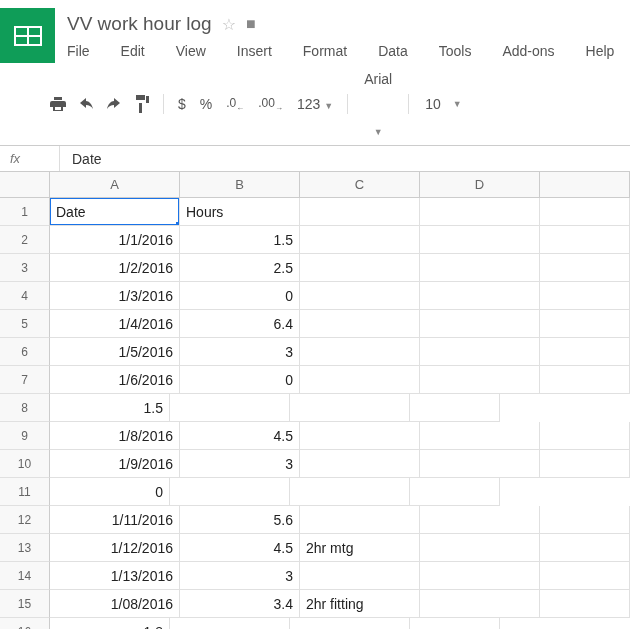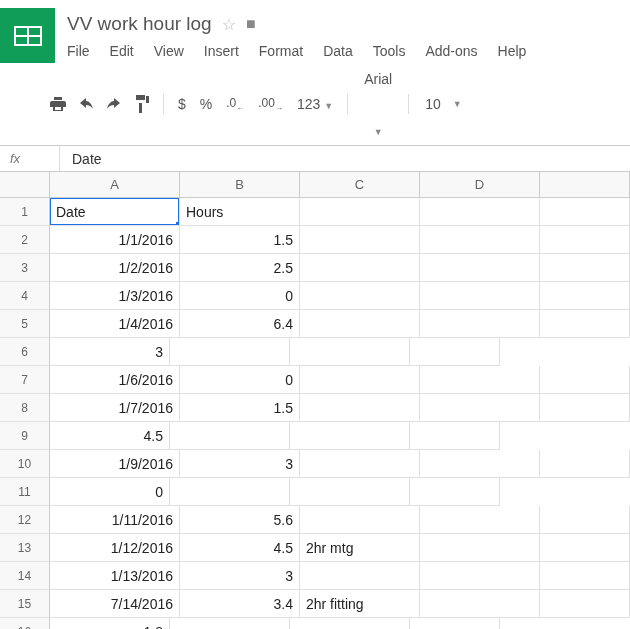--- a/index.html
+++ b/index.html
@@ -10,21 +10,21 @@
   .logo-grid { width: 28px; height: 20px; border: 2px solid #fff; position: relative; }
   .logo-grid::before { content: ""; position: absolute; left: 50%; top: 0; bottom: 0; border-left: 2px solid #fff; transform: translateX(-1px); }
   .logo-grid::after { content: ""; position: absolute; top: 50%; left: 0; right: 0; border-top: 2px solid #fff; transform: translateY(-1px); }
   
   .titlebar { flex: 1; }
   .title-row { display: flex; align-items: center; gap: 10px; padding: 2px 0 4px; }
   .title { font-size: 19px; color: #555; font-weight: 400; }
   .star-icon { color: #bbb; font-size: 16px; }
   .folder-icon { color: #888; font-size: 16px; }
   
-  .menubar { display: flex; gap: 0; }
+  .menubar { display: flex; gap: 11px; }
   .menu-item { padding: 4px 10px; font-size: 14px; color: #555; cursor: pointer; }
   .menu-item:first-child { padding-left: 0; }
   
   .toolbar { display: flex; align-items: center; gap: 2px; padding: 8px 10px 8px 45px; border-bottom: 1px solid #ccc; }
   .tb-icon { width: 26px; height: 22px; display: flex; align-items: center; justify-content: center; color: #555; font-size: 16px; cursor: pointer; }
   .tb-sep { width: 1px; height: 20px; background: #ddd; margin: 0 6px; }
   .tb-text { padding: 0 6px; color: #555; font-size: 14px; cursor: pointer; }
   .font-select { display: flex; align-items: center; gap: 40px; padding: 0 8px; font-size: 14px; color: #555; flex-direction: column; }
   .size-select { display: flex; align-items: center; gap: 12px; padding: 0 8px; font-size: 14px; color: #555; }
   .caret { font-size: 9px; color: #888; }
@@ -187,40 +187,41 @@
           <div class="cell colE txt"></div>
         </div>
         <div class="data-row">
           <div class="cell colA num">1/4/2016</div>
           <div class="cell colB num">6.4</div>
           <div class="cell colC txt"></div>
           <div class="cell colD txt"></div>
           <div class="cell colE txt"></div>
         </div>
         <div class="data-row">
+          <div class="cell colA num">1/5/2016</div>
           <div class="cell colB num">3</div>
           <div class="cell colC txt"></div>
           <div class="cell colD txt"></div>
           <div class="cell colE txt"></div>
         </div>
         <div class="data-row">
           <div class="cell colA num">1/6/2016</div>
           <div class="cell colB num">0</div>
           <div class="cell colC txt"></div>
           <div class="cell colD txt"></div>
           <div class="cell colE txt"></div>
         </div>
         <div class="data-row">
-          <div class="cell colA num">1/7/2016</div>
           <div class="cell colB num">1.5</div>
           <div class="cell colC txt"></div>
           <div class="cell colD txt"></div>
           <div class="cell colE txt"></div>
         </div>
         <div class="data-row">
+          <div class="cell colA num">1/8/2016</div>
           <div class="cell colB num">4.5</div>
           <div class="cell colC txt"></div>
           <div class="cell colD txt"></div>
           <div class="cell colE txt"></div>
         </div>
         <div class="data-row">
           <div class="cell colA num">1/9/2016</div>
           <div class="cell colB num">3</div>
           <div class="cell colC txt"></div>
           <div class="cell colD txt"></div>
@@ -247,21 +248,21 @@
           <div class="cell colE txt"></div>
         </div>
         <div class="data-row">
           <div class="cell colA num">1/13/2016</div>
           <div class="cell colB num">3</div>
           <div class="cell colC txt"></div>
           <div class="cell colD txt"></div>
           <div class="cell colE txt"></div>
         </div>
         <div class="data-row">
-          <div class="cell colA num">7/14/2016</div>
+          <div class="cell colA num">1/08/2016</div>
           <div class="cell colB num">3.4</div>
           <div class="cell colC txt">2hr fitting</div>
           <div class="cell colD txt"></div>
           <div class="cell colE txt"></div>
         </div>
         <div class="data-row">
           <div class="cell colB num">1.8</div>
           <div class="cell colC txt"></div>
           <div class="cell colD txt"></div>
           <div class="cell colE txt"></div>

